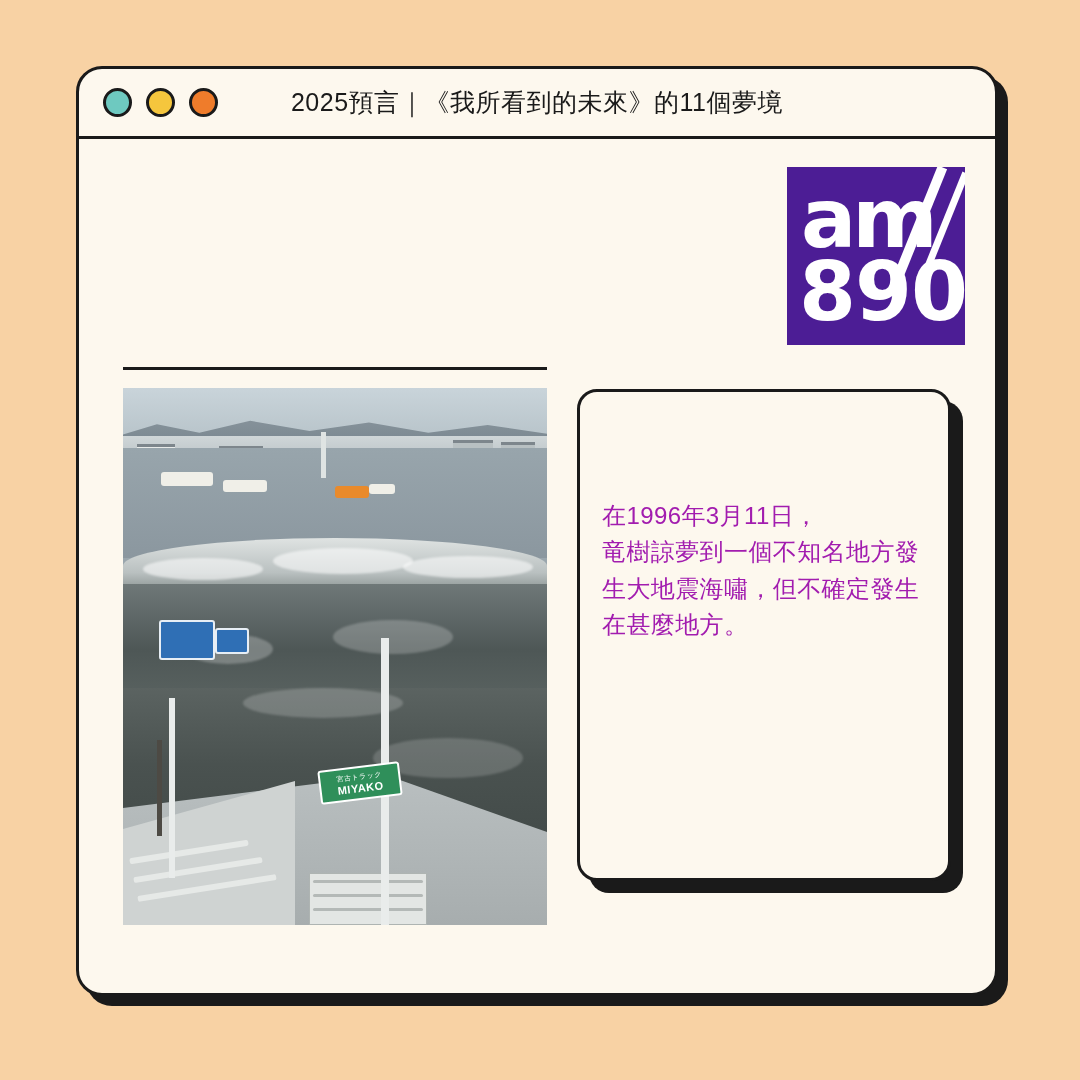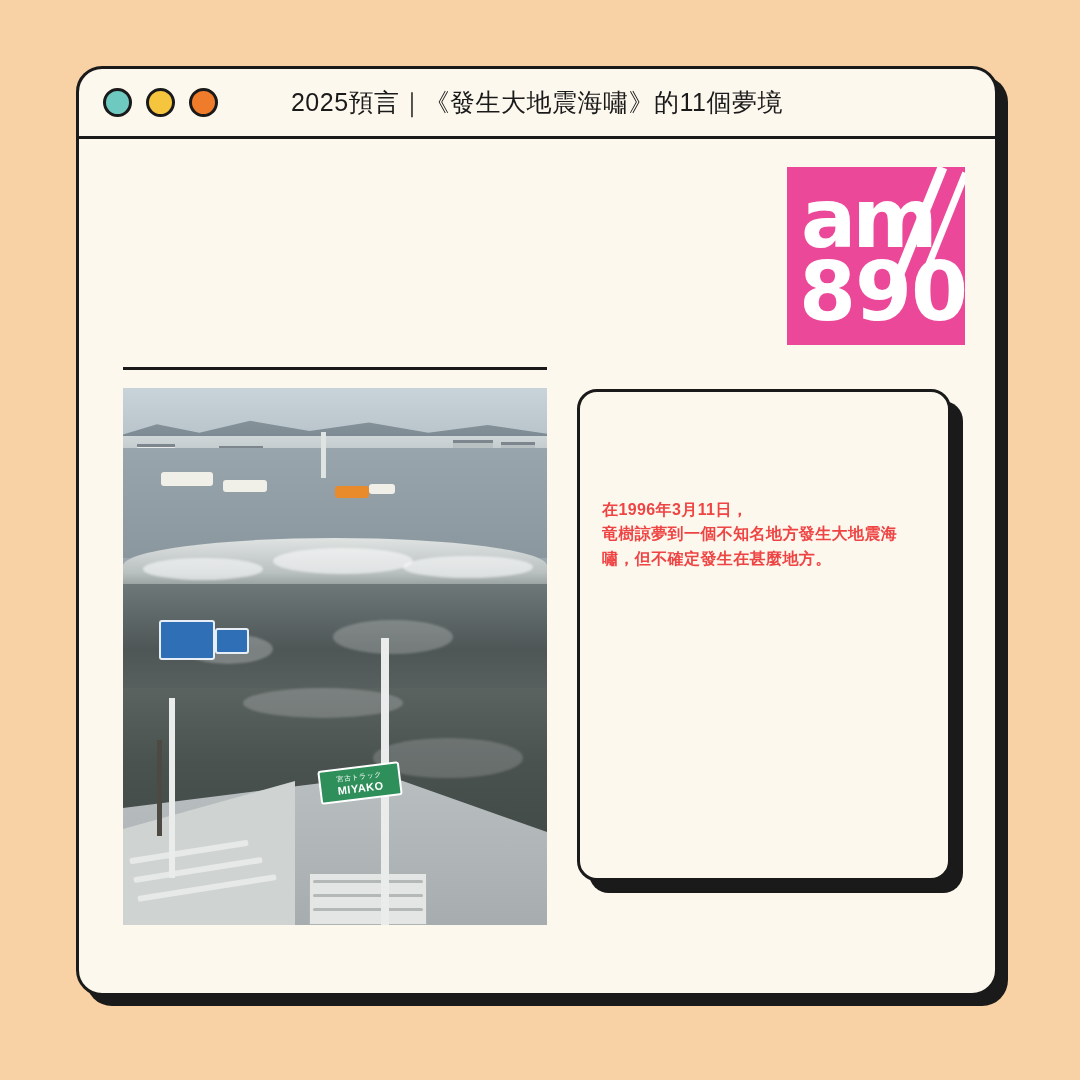--- a/index.html
+++ b/index.html
@@ -72,21 +72,21 @@
     line-height: 1.22;
     color: #111;
     letter-spacing: 1px;
     padding-top: 6px;
   }
   #headline .l2 { display: block; }
 
   
   #logo {
     width: 178px; height: 178px;
-    background: #ec4899;
+    background: #4c1d95;
     flex: none;
     position: relative;
     overflow: hidden;
   }
   #logo-am {
     position: absolute;
     top: 4px; left: 14px;
     color: #fff;
     font-size: 82px;
     font-weight: bold;
@@ -224,42 +224,42 @@
   }
   #textbox {
     position: relative;
     width: 374px; height: 492px;
     background: #fdf8ee;
     border: 3px solid #1a1a1a;
     border-radius: 20px;
     padding: 106px 22px 20px 22px;
   }
   .para {
-    font-size: 16px;
-    font-weight: bold;
+    font-size: 24px;
+    font-weight: normal;
     line-height: 1.52;
-    color: #ef4444;
+    color: #a21caf;
     letter-spacing: .4px;
   }
   .para + .para { margin-top: 30px; }
 </style>
 </head>
 <body>
 
 <div id="card-shadow"></div>
 
 <div id="card">
 
   <div id="titlebar">
     <div id="dots">
       <span class="dot" style="background:#6ec9c0"></span>
       <span class="dot" style="background:#f5c63d"></span>
       <span class="dot" style="background:#ef7c2b"></span>
     </div>
-    <div id="titlebar-title">2025預言｜《發生大地震海嘯》的11個夢境</div>
+    <div id="titlebar-title">2025預言｜《我所看到的未來》的11個夢境</div>
   </div>
 
   <div id="headline-row">
     <h1 id="headline">
     </h1>
 
     <div id="logo">
       <div id="logo-slash"></div>
       <div id="logo-slash2"></div>
       <div id="logo-am">am</div>

